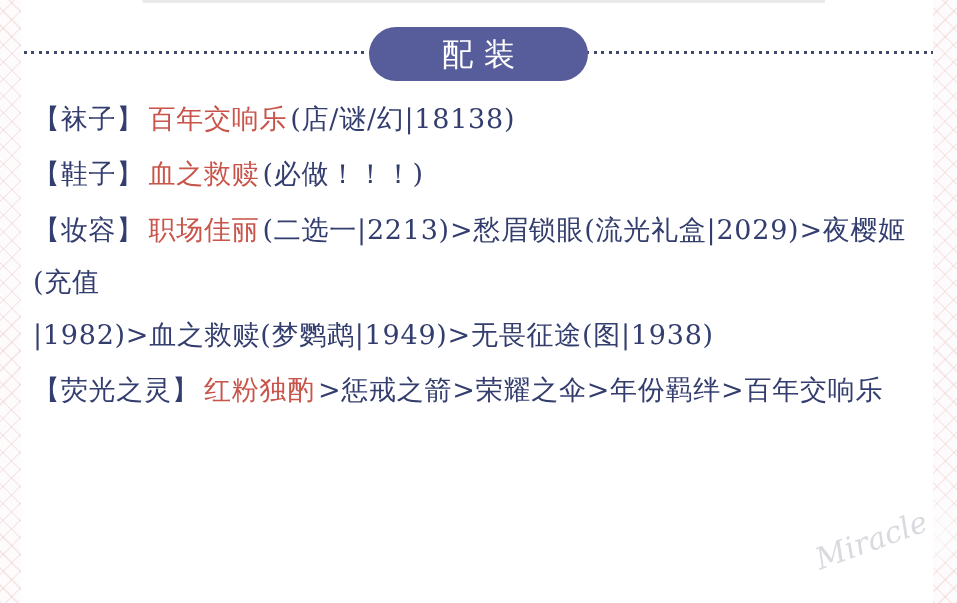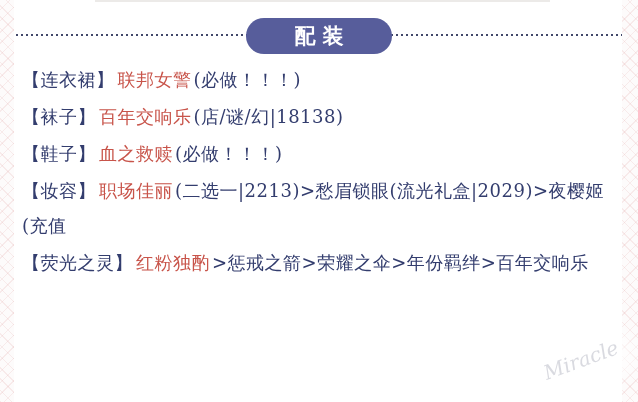--- a/index.html
+++ b/index.html
@@ -29,21 +29,21 @@
     position:absolute;top:34px;left:16px;right:16px;height:2px;
     background:repeating-linear-gradient(90deg,#42486a 0 2px,transparent 2px 5px);
   }
   .pill{
     position:absolute;top:18px;left:50%;transform:translateX(-50%);
     width:146px;height:36px;border-radius:18px;
     background:#575d9b;
     display:flex;align-items:center;justify-content:center;
   }
   .pill span{
-    color:#ffffff;font-size:21px;font-weight:bold;
+    color:#ffffff;font-size:21px;font-weight:normal;
     letter-spacing:7px;padding-left:7px;
     font-family:"DejaVu Sans","Liberation Sans",sans-serif;
   }
   .list{
     position:absolute;top:62px;left:22px;right:16px;
   }
   .row{
     margin:0 0 2px 0;
     font-size:18px;line-height:35px;
     color:#333d6e;
@@ -75,27 +75,26 @@
 
 <div class="header">
   <div class="dotted"></div>
   <div class="pill">
     <span>配装</span>
   </div>
 </div>
 
 <div class="list">
 
-  <p class="row"><span class="lbl">【连衣裙】</span><span class="hl">联邦女警</span><span class="rest">(必做！！！)</span></p>
 
 
 
   <p class="row"><span class="lbl">【袜子】</span><span class="hl">百年交响乐</span><span class="rest">(店/谜/幻|18138)</span></p>
 
   <p class="row"><span class="lbl">【鞋子】</span><span class="hl">血之救赎</span><span class="rest">(必做！！！)</span></p>
 
-  <p class="row"><span class="lbl">【妆容】</span><span class="hl">职场佳丽</span><span class="rest">(二选一|2213)&gt;愁眉锁眼(流光礼盒|2029)&gt;夜樱姬(充值</span><br></p>
+  <p class="row"><span class="lbl">【妆容】</span><span class="hl">职场佳丽</span><span class="rest">(二选一|2213)&gt;愁眉锁眼(流光礼盒|2029)&gt;夜樱姬(充值</span><br><span class="rest">|1982)&gt;血之救赎(梦鹦鹉|1949)&gt;无畏征途(图|1938)</span></p>
 
   <p class="row"><span class="lbl">【荧光之灵】</span><span class="hl">红粉独酌</span><span class="rest">&gt;惩戒之箭&gt;荣耀之伞&gt;年份羁绊&gt;百年交响乐</span></p>
 </div>
 
 <div class="wm-blob"></div>
 <div class="wm-text">Miracle</div>
 
 </body></html>

